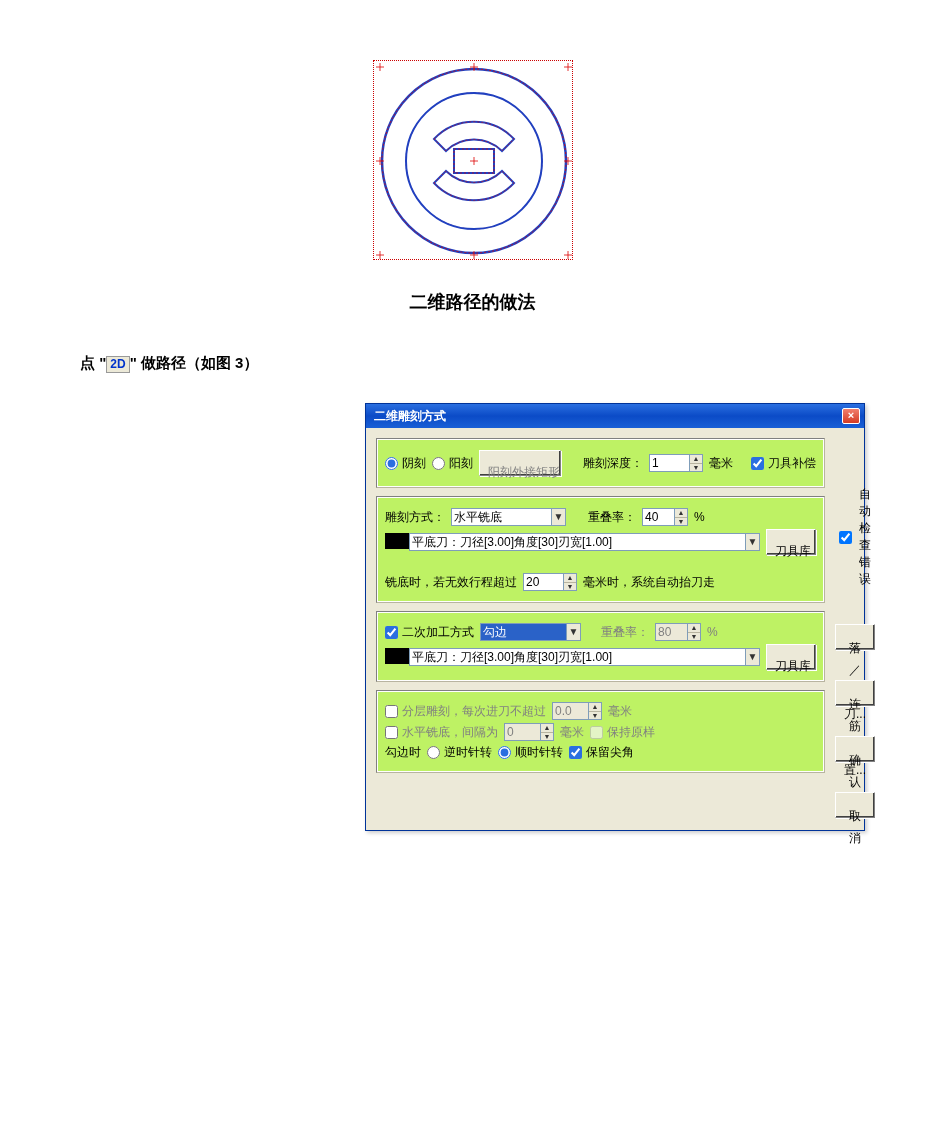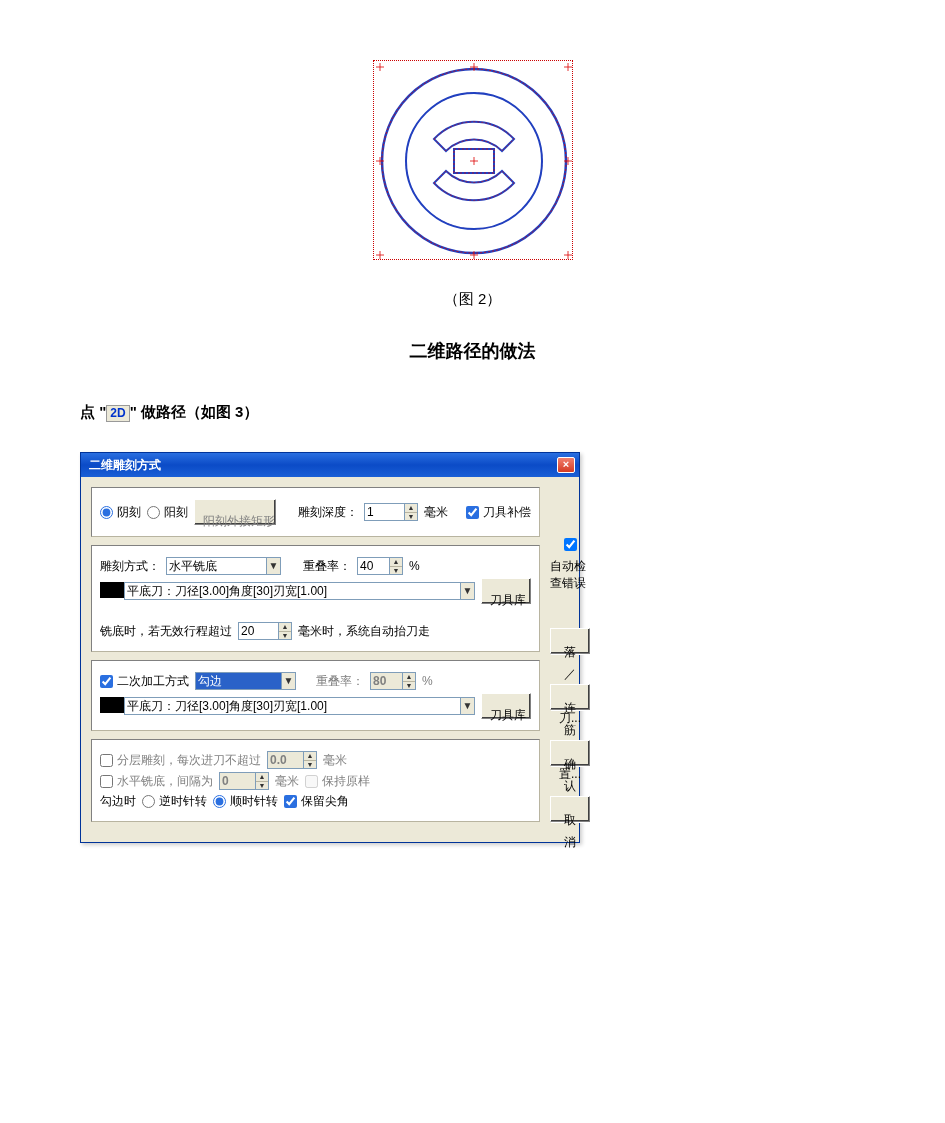--- a/index.html
+++ b/index.html
@@ -57,21 +57,21 @@
     font-weight: bold;
     font-size: 12px;
     color: #0033cc;
     vertical-align: middle;
     line-height: 13px;
   }
 
   
   .dialog-wrap {
     display: flex;
-    justify-content: flex-start;
+    justify-content: flex-end;
     margin-top: 20px;
   }
   .winxp-dialog {
     width: 500px;
     border: 1px solid #003399;
     font-family: SimSun, "Microsoft YaHei", sans-serif;
     font-size: 12px;
     background: #ece9d8;
     box-shadow: 2px 2px 4px rgba(0,0,0,0.2);
   }
@@ -108,21 +108,21 @@
   .right-col {
     width: 108px;
     display: flex;
     flex-direction: column;
     gap: 8px;
   }
   .groupbox {
     border: 1px solid #b8b4a0;
     border-top-color: #808080;
     border-left-color: #808080;
-    background: #ffffff;
+    background: #bef264;
     padding: 8px;
     margin-bottom: 8px;
     box-shadow: inset 1px 1px 0 #fff, inset -1px -1px 0 #fff;
   }
   .row {
     display: flex;
     align-items: center;
     gap: 6px;
     margin: 3px 0;
     white-space: nowrap;
@@ -162,21 +162,21 @@
     width: 100%;
   }
   .input-text {
     background: #fff;
     border: 1px solid #7f9db9;
     height: 18px;
     font-size: 12px;
     padding: 0 2px;
     line-height: 16px;
   }
-  .input-text.disabled { background:#ece9d8; color:#808080;font-weight:bold; }
+  .input-text.disabled { background:#ece9d8; color:#808080; }
   .spinner {
     display: inline-flex;
     align-items: stretch;
     height: 18px;
   }
   .spinner .input-text { border-right:none; }
   .spinner-btns {
     display: flex;
     flex-direction: column;
     border: 1px solid #7f9db9;
@@ -222,21 +222,20 @@
   }
   .tool-desc {
     font-size: 12px;
   }
   .right-check {
     font-size:12px;
     display:flex;
     align-items:center;
     gap:4px;
     margin-top:4px;
-    flex-direction:column;
   }
 </style>
 </head>
 <body>
 
 <div class="page">
 
   <div class="fig1-wrap">
     <div class="fig1">
       <svg viewBox="0 0 200 200" width="200" height="200">
@@ -275,21 +274,20 @@
             <line x1="100" y1="190" x2="100" y2="198"></line>
           <line x1="2" y1="100" x2="10" y2="100"></line>
             <line x1="6" y1="96" x2="6" y2="104"></line>
           <line x1="190" y1="100" x2="198" y2="100"></line>
             <line x1="194" y1="96" x2="194" y2="104"></line>
         </g>
       </svg>
     </div>
   </div>
 
-  <div class="caption">（图 2）</div>
 
 
   <div class="heading2">二维路径的做法</div>
 
   <div class="para-inline">
     <span>点 "</span><span class="icon-2d">2D</span><span>" 做路径（如图 3）</span>
   </div>
 
   <div class="dialog-wrap">
     <div class="winxp-dialog">

